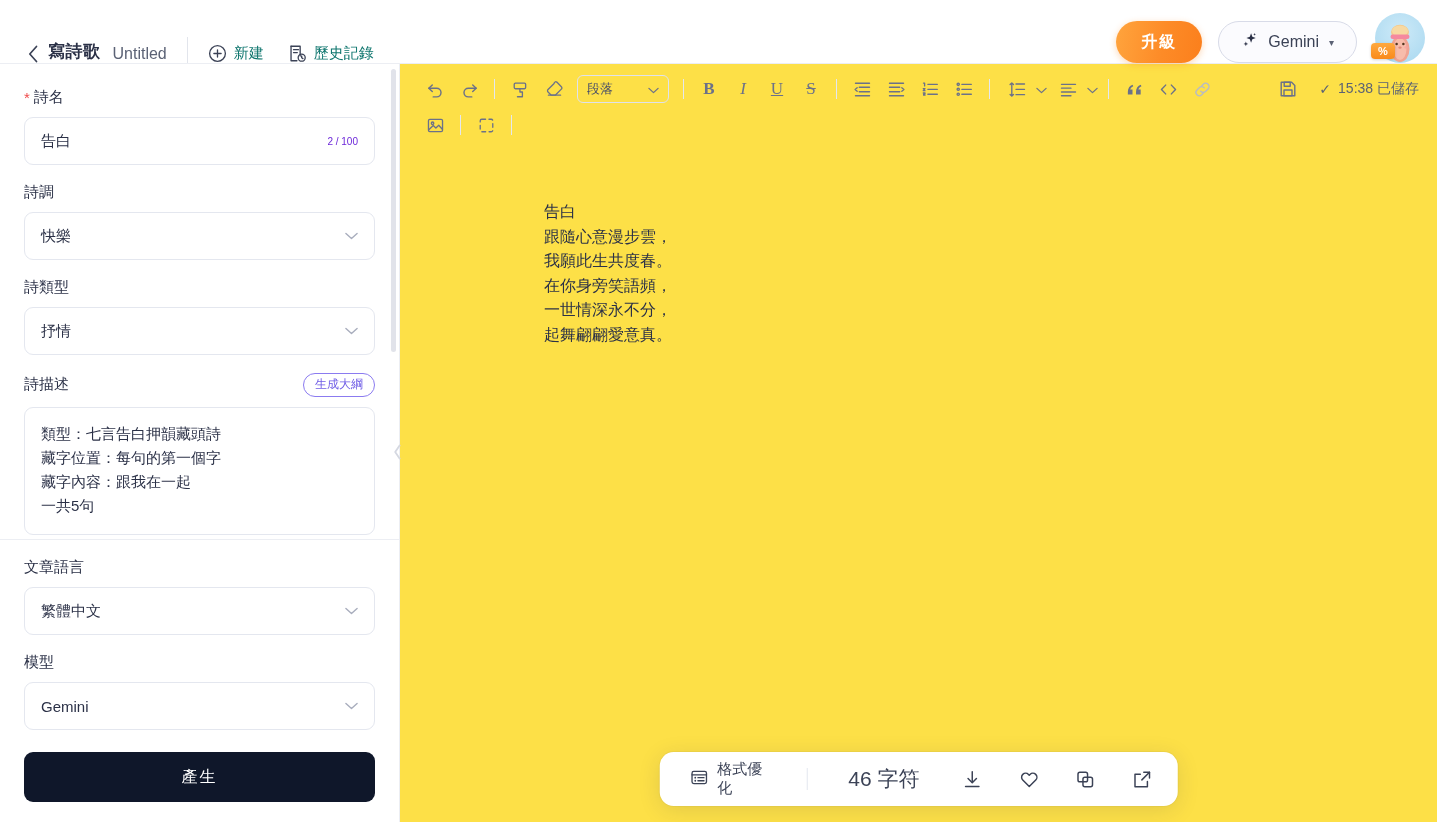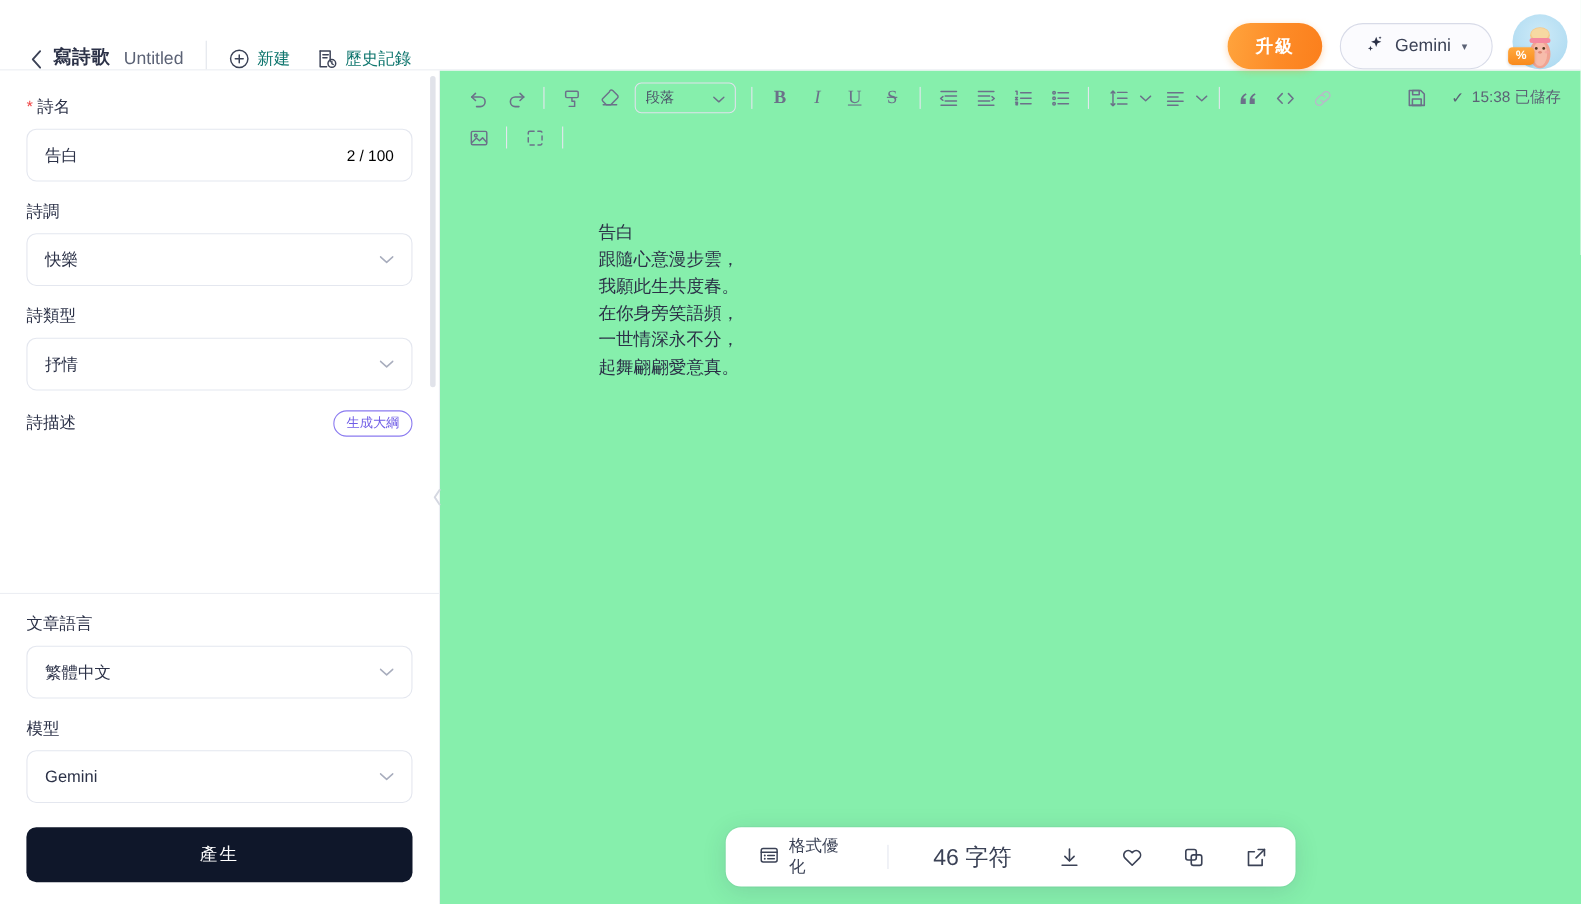--- a/index.html
+++ b/index.html
@@ -92,21 +92,21 @@
   .field-label .req { color: #f04a4a; margin-right: 4px; }
   .label-text { display: flex; align-items: center; }
   .text-input, .select-box {
     width: 100%; height: 48px; border: 1px solid #e4e7ef; border-radius: 9px;
     background: #fff; display: flex; align-items: center;
     padding: 0 16px; font-size: 15px; color: #2b3147;
     cursor: text; position: relative;
   }
   .select-box { cursor: pointer; }
   .input-val { flex: 1; }
-  .counter { font-size: 14px; color: #000000; }
+  .counter { font-size: 10px; color: #6d28d9; }
   .chev-down { color: #a8adbd; font-size: 12px; line-height: 1; }
   .outline-badge {
     border: 1px solid #8b7bf0; color: #6f5ce6; background: #fff;
     font-size: 12px; border-radius: 12px; padding: 3px 11px;
     cursor: pointer; line-height: 1.3;
   }
   .textarea-box {
     width: 100%; min-height: 128px; border: 1px solid #e4e7ef; border-radius: 9px;
     padding: 14px 16px; font-size: 15px; line-height: 24px; color: #2b3147;
     white-space: pre-wrap; cursor: text; background: #fff;
@@ -125,21 +125,21 @@
     font-family: inherit;
   }
   .collapse-handle {
     position: absolute; right: -6px; top: 366px; width: 16px; height: 44px;
     display: flex; align-items: center; justify-content: center;
     color: #d5d8e1; font-size: 17px; cursor: pointer; z-index: 5;
     background: transparent;
   }
 
   
-  .editor { flex: 1; display: flex; flex-direction: column; min-width: 0; background: #86efac; position: relative; }
+  .editor { flex: 1; display: flex; flex-direction: column; min-width: 0; background: #fde047; position: relative; }
   .toolbar {
     padding: 8px 18px 4px 18px; display: flex; flex-direction: column; gap: 2px;
   }
   .tb-row { display: flex; align-items: center; min-height: 34px; }
   .tb-btn {
     width: 34px; height: 32px; display: flex; align-items: center; justify-content: center;
     color: #6b7189; cursor: pointer; border-radius: 5px;
   }
   .tb-btn.text-i { font-size: 17px; font-family: "Liberation Serif", serif; }
   .tb-sep { width: 1px; height: 20px; background: #e4e7ef; margin: 0 8px; }
@@ -292,20 +292,24 @@
                 </svg>
             </span>
           </div>
         </div>
 
         <div class="field">
           <div class="field-label">
             <span class="label-text">詩描述</span>
             <span class="outline-badge">生成大綱</span>
           </div>
+          <div class="textarea-box">類型：七言告白押韻藏頭詩
+藏字位置：每句的第一個字
+藏字內容：跟我在一起
+一共5句</div>
         </div>
 
         <div class="sb-scrollbar"></div>
       </div>
 
       <div class="sidebar-bottom">
         <div class="field">
           <div class="field-label">
             <span class="label-text">文章語言</span>
           </div>

